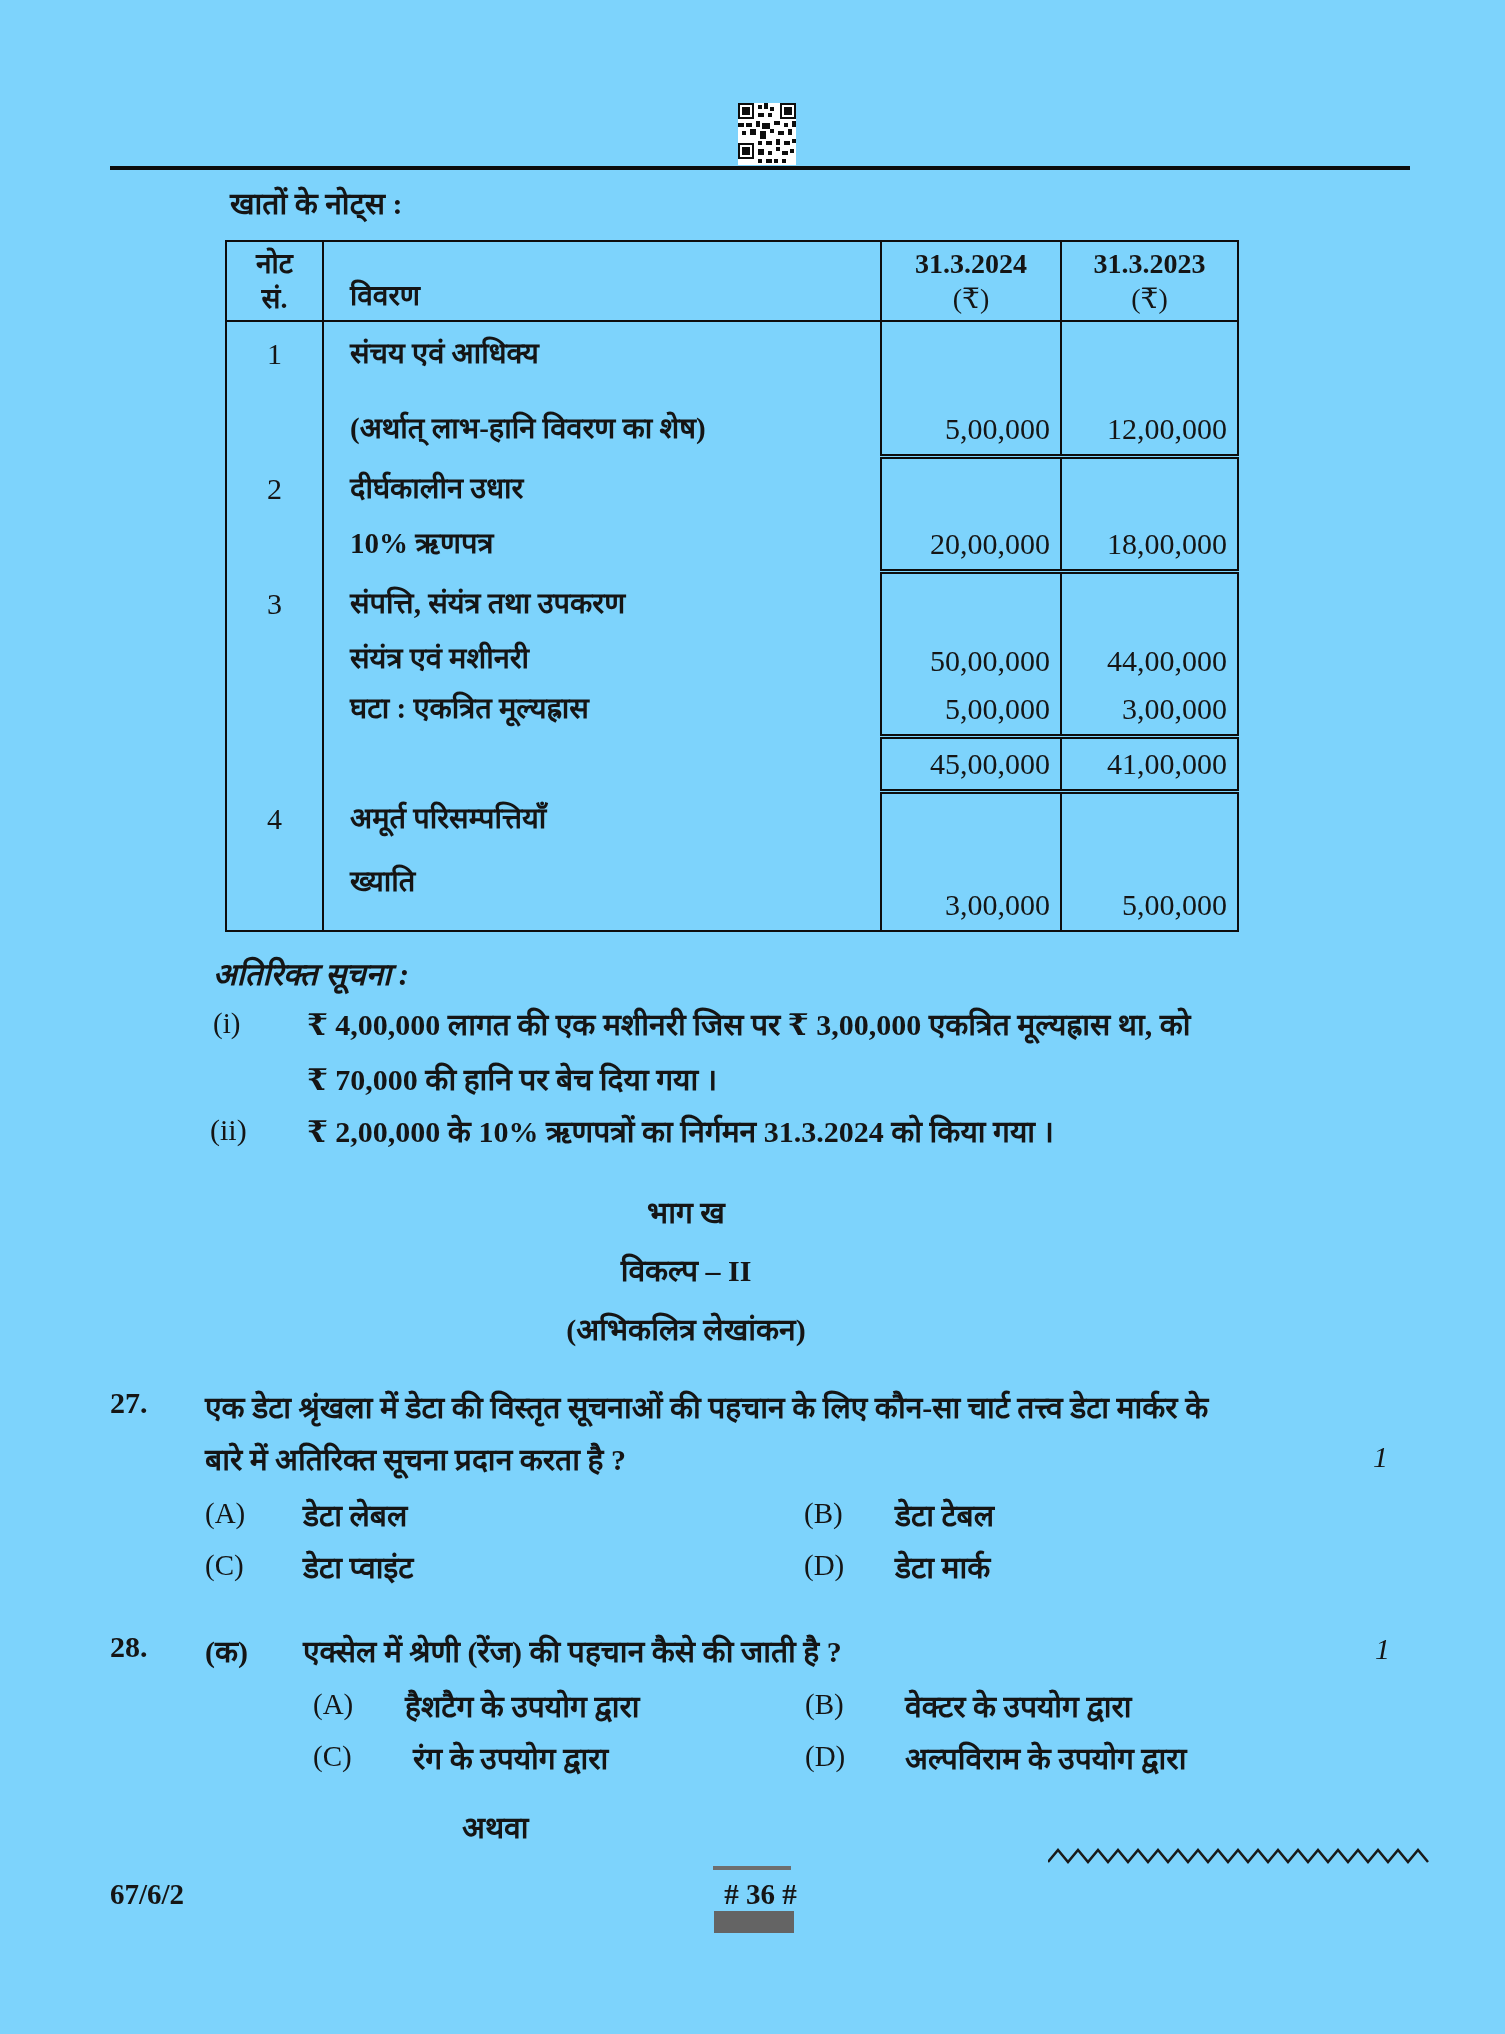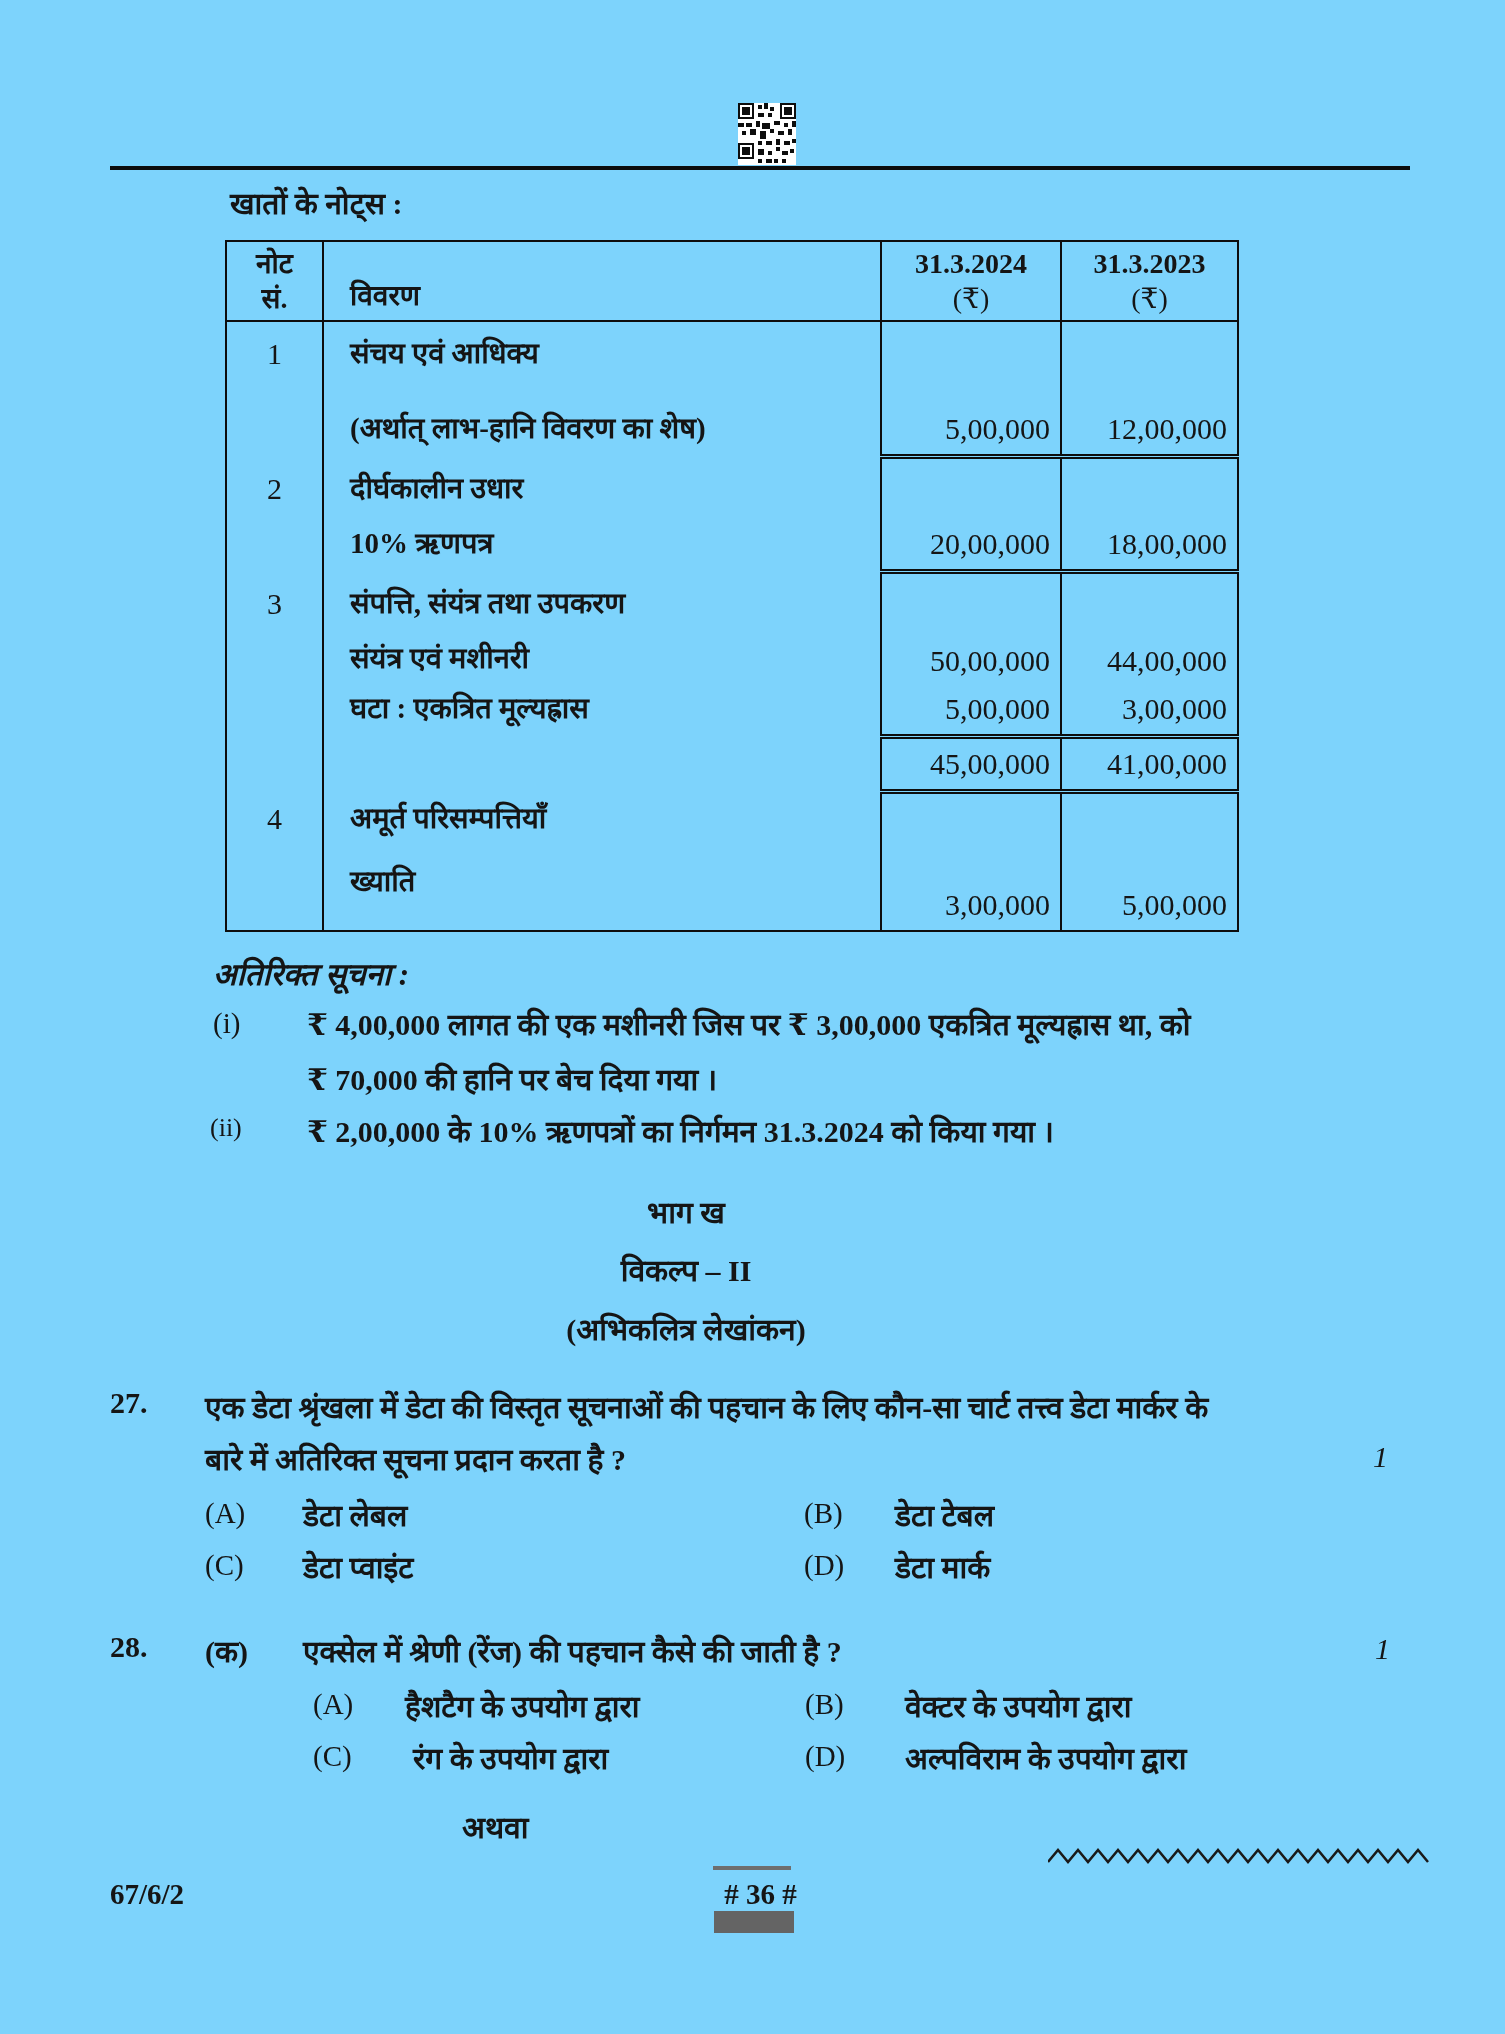--- a/index.html
+++ b/index.html
@@ -190,21 +190,21 @@
       </tr>
     </tbody>
   </table>
 
   <div class="abs hindi" style="left:213px; top:952px; font-size:31px; font-style:italic;">अतिरिक्त सूचना :</div>
 
   <div class="abs" style="left:213px; top:1007px; font-size:29px;">(i)</div>
   <div class="abs hindi" style="left:307px; top:1003px; font-size:30px; white-space:nowrap;">₹ 4,00,000 लागत की एक मशीनरी जिस पर ₹ 3,00,000 एकत्रित मूल्यह्रास था, को</div>
   <div class="abs hindi" style="left:307px; top:1058px; font-size:30px; white-space:nowrap;">₹ 70,000 की हानि पर बेच दिया गया ।</div>
 
-  <div class="abs" style="left:210px; top:1113px; font-size:26px;">(ii)</div>
+  <div class="abs" style="left:210px; top:1113px; font-size:30px;">(ii)</div>
   <div class="abs hindi" style="left:307px; top:1110px; font-size:30px; white-space:nowrap;">₹ 2,00,000 के 10% ऋणपत्रों का निर्गमन 31.3.2024 को किया गया ।</div>
 
   <div class="abs center-head" style="left:686px; top:1191px;">भाग ख</div>
   <div class="abs center-head" style="left:686px; top:1249px;">विकल्प – II</div>
   <div class="abs center-head" style="left:686px; top:1308px;">(अभिकलित्र लेखांकन)</div>
 
   <div class="abs qnum" style="left:110px; top:1386px;">27.</div>
   <div class="abs qtext" style="left:205px; top:1386px;">एक डेटा श्रृंखला में डेटा की विस्तृत सूचनाओं की पहचान के लिए कौन-सा चार्ट तत्त्व डेटा मार्कर के</div>
   <div class="abs qtext" style="left:205px; top:1438px;">बारे में अतिरिक्त सूचना प्रदान करता है ?</div>
   <div class="abs marks" style="left:1373px; top:1440px;">1</div>

